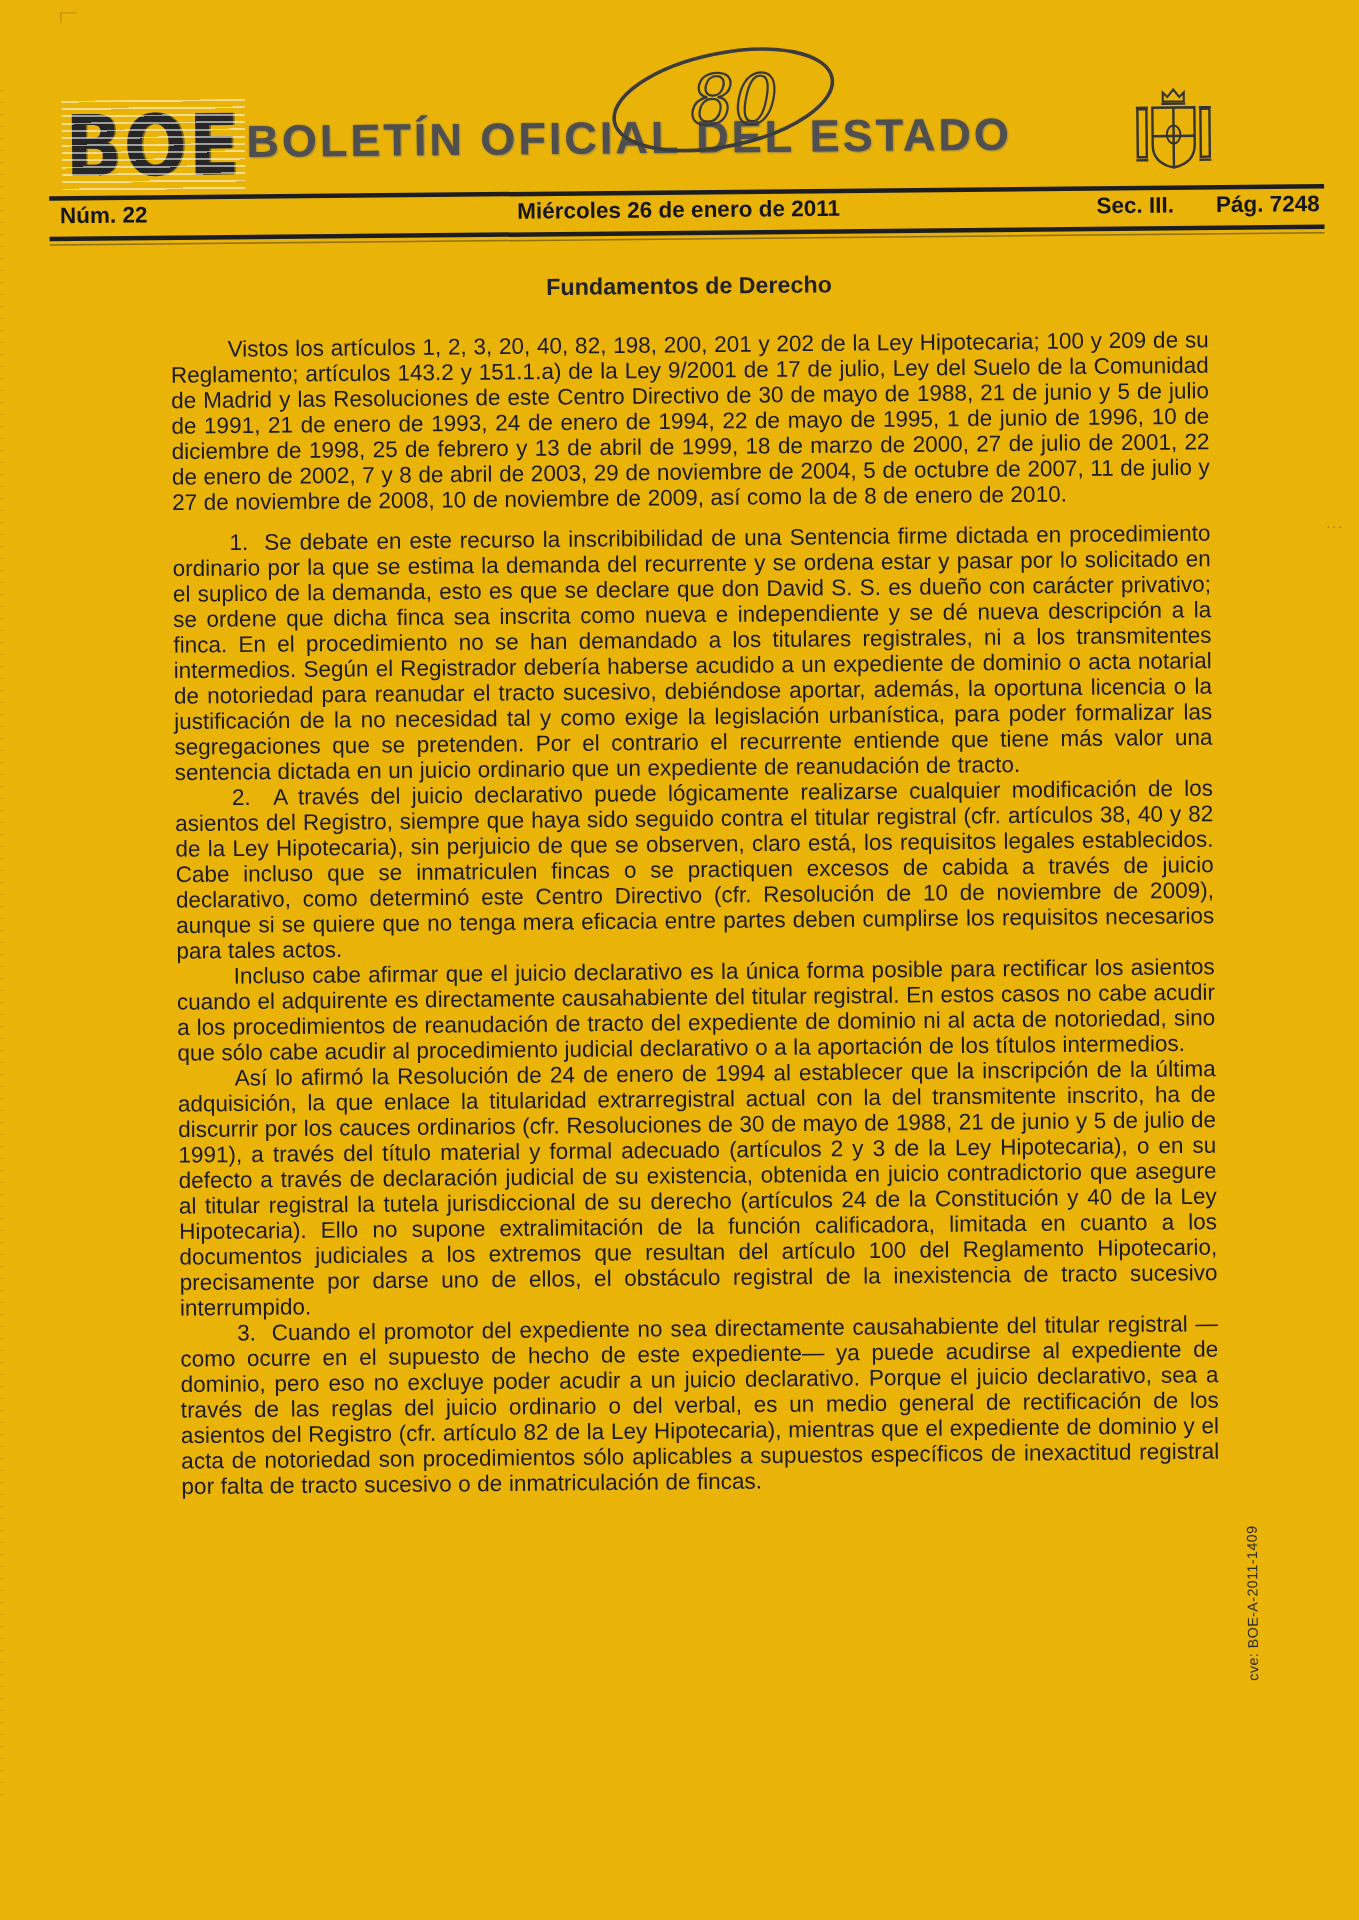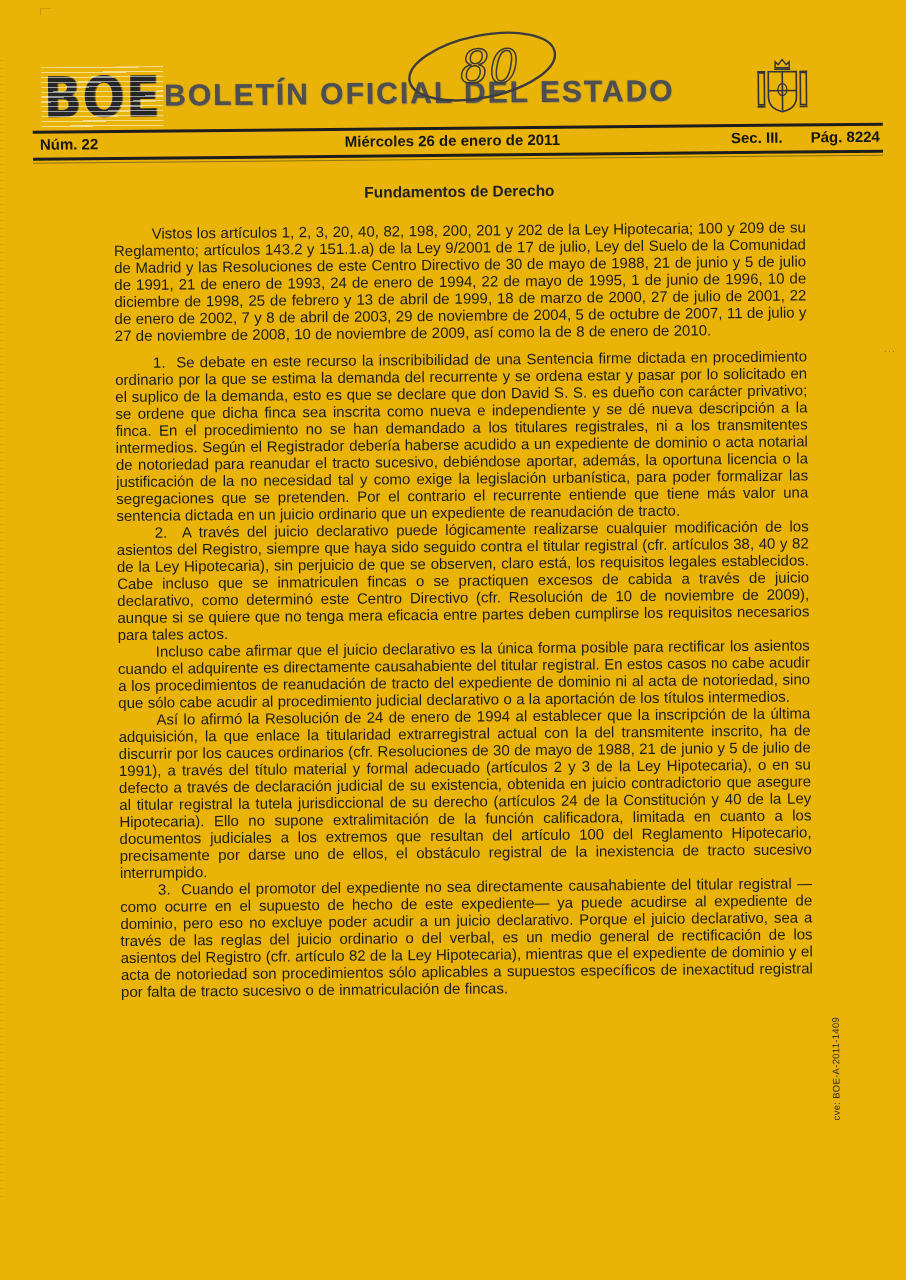--- a/index.html
+++ b/index.html
@@ -114,21 +114,21 @@
         <text x="62" y="56" font-size="46" font-family="DejaVu Serif, serif" font-style="italic" fill="none" stroke="#3a3a3a" stroke-width="1.5">80</text>
       </svg>
     </div>
 
     <div class="rule1"></div>
 
     <div class="hrow">
       <span class="left">Núm. 22</span>
       <span class="center">Miércoles 26 de enero de 2011</span>
       <span class="right">
-        <span class="sec">Sec. III.</span><span>Pág. 8224</span>
+        <span class="sec">Sec. III.</span><span>Pág. 7248</span>
       </span>
     </div>
 
     <div class="rule2"></div>
 
     <div class="doc">
       <h2>Fundamentos de Derecho</h2>
       <p class="lead">Vistos los artículos 1, 2, 3, 20, 40, 82, 198, 200, 201 y 202 de la Ley Hipotecaria; 100 y 209 de su Reglamento; artículos 143.2 y 151.1.a) de la Ley 9/2001 de 17 de julio, Ley del Suelo de la Comunidad de Madrid y las Resoluciones de este Centro Directivo de 30 de mayo de 1988, 21 de junio y 5 de julio de 1991, 21 de enero de 1993, 24 de enero de 1994, 22 de mayo de 1995, 1 de junio de 1996, 10 de diciembre de 1998, 25 de febrero y 13 de abril de 1999, 18 de marzo de 2000, 27 de julio de 2001, 22 de enero de 2002, 7 y 8 de abril de 2003, 29 de noviembre de 2004, 5 de octubre de 2007, 11 de julio y 27 de noviembre de 2008, 10 de noviembre de 2009, así como la de 8 de enero de 2010.</p>
       <p>1.&nbsp;&nbsp;Se debate en este recurso la inscribibilidad de una Sentencia firme dictada en procedimiento ordinario por la que se estima la demanda del recurrente y se ordena estar y pasar por lo solicitado en el suplico de la demanda, esto es que se declare que don David S. S. es dueño con carácter privativo; se ordene que dicha finca sea inscrita como nueva e independiente y se dé nueva descripción a la finca. En el procedimiento no se han demandado a los titulares registrales, ni a los transmitentes intermedios. Según el Registrador debería haberse acudido a un expediente de dominio o acta notarial de notoriedad para reanudar el tracto sucesivo, debiéndose aportar, además, la oportuna licencia o la justificación de la no necesidad tal y como exige la legislación urbanística, para poder formalizar las segregaciones que se pretenden. Por el contrario el recurrente entiende que tiene más valor una sentencia dictada en un juicio ordinario que un expediente de reanudación de tracto.</p>
       <p>2.&nbsp;&nbsp;A través del juicio declarativo puede lógicamente realizarse cualquier modificación de los asientos del Registro, siempre que haya sido seguido contra el titular registral (cfr. artículos 38, 40 y 82 de la Ley Hipotecaria), sin perjuicio de que se observen, claro está, los requisitos legales establecidos. Cabe incluso que se inmatriculen fincas o se practiquen excesos de cabida a través de juicio declarativo, como determinó este Centro Directivo (cfr. Resolución de 10 de noviembre de 2009), aunque si se quiere que no tenga mera eficacia entre partes deben cumplirse los requisitos necesarios para tales actos.</p>

